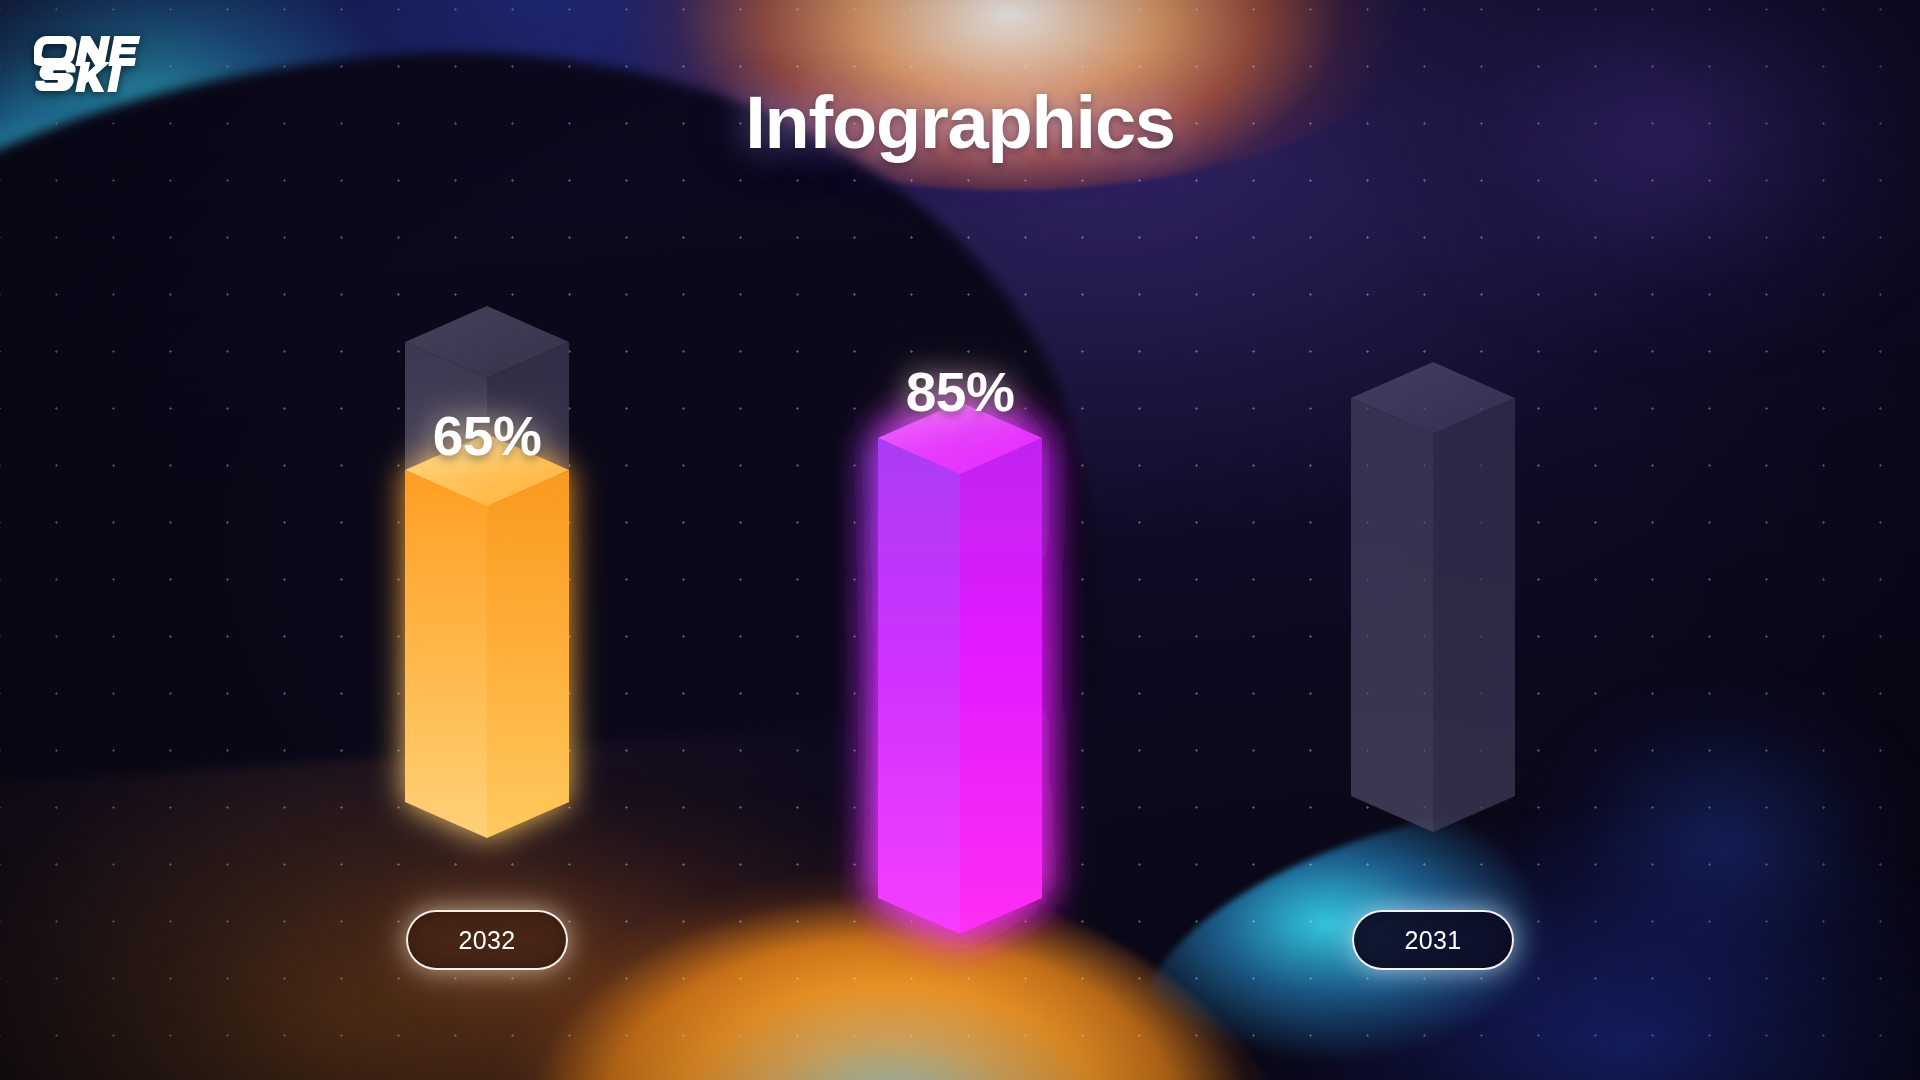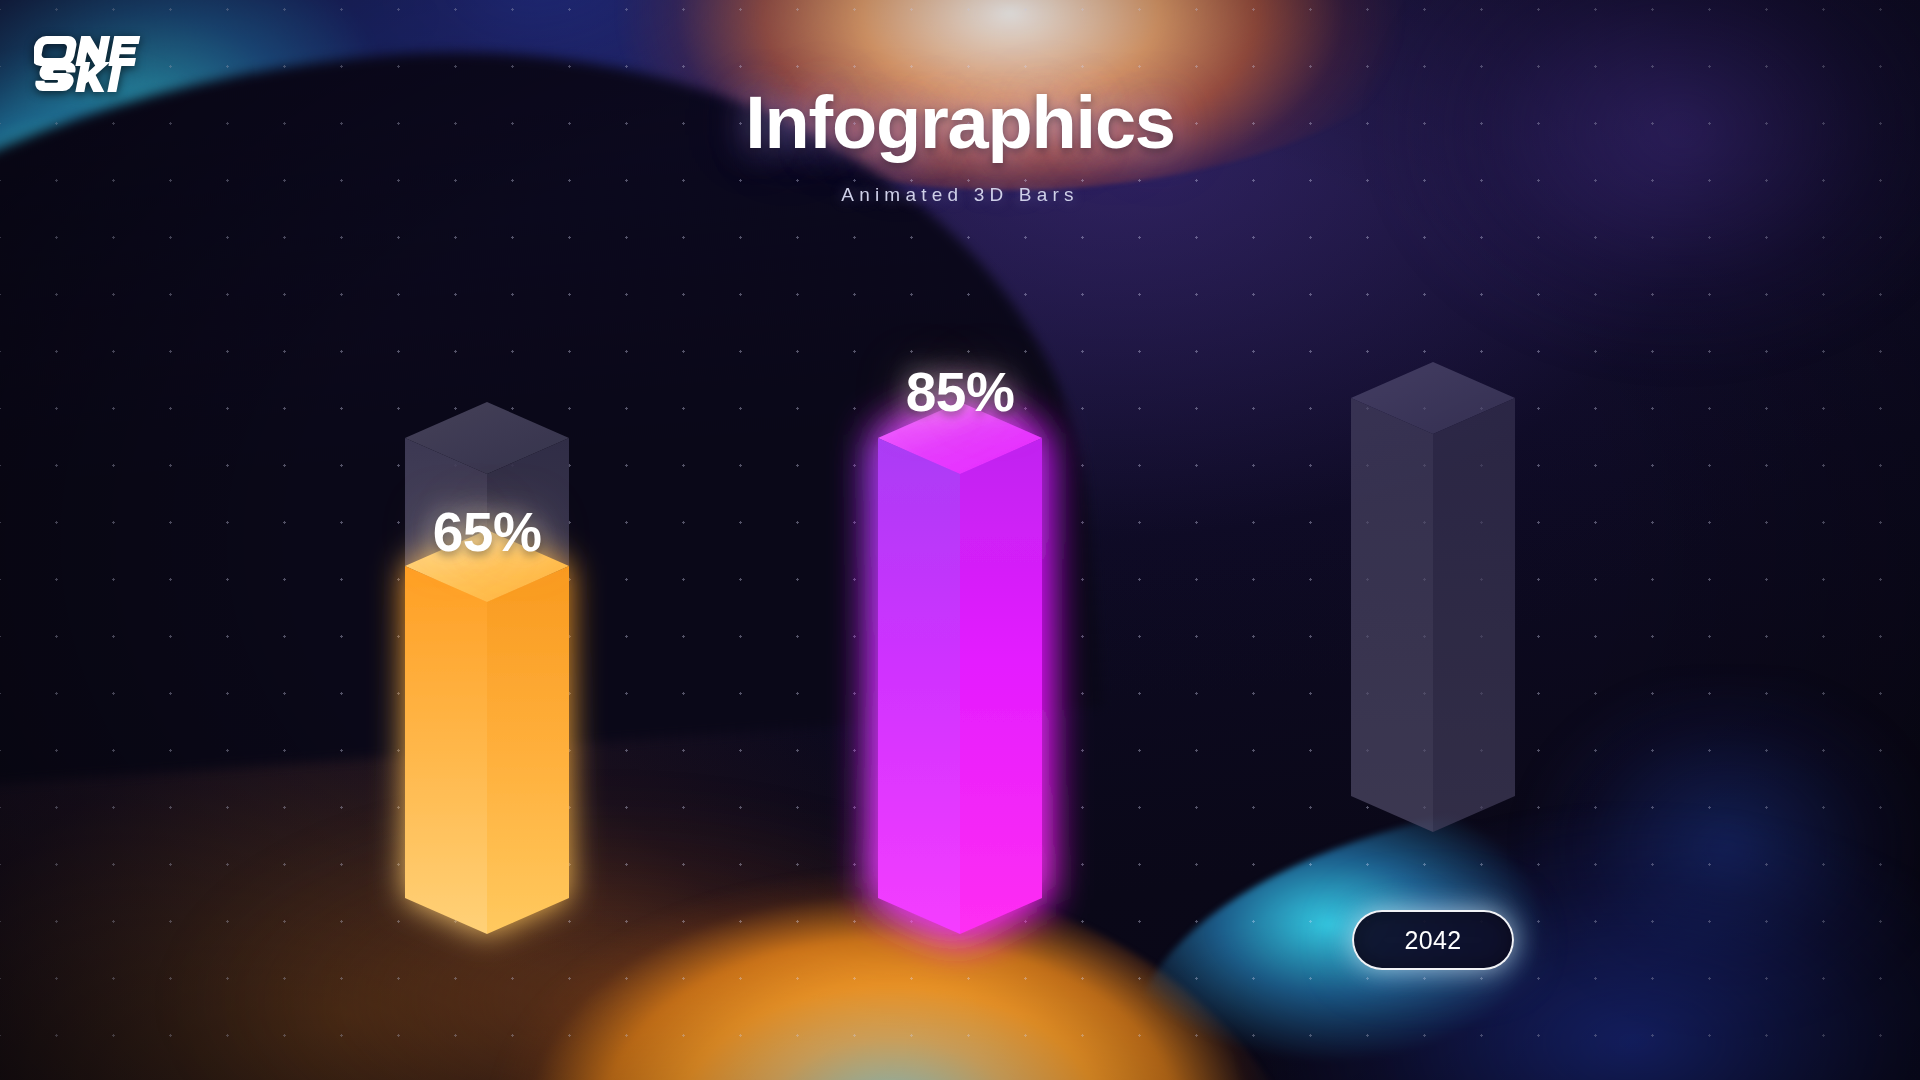--- a/index.html
+++ b/index.html
@@ -192,21 +192,20 @@
           <path d="M6,30 h20 a9,9 0 0 1 9,9 v1.5 h-9 v-0.6 a1.6,1.6 0 0 0 -1.6,-1.6 h-10.2 a1.4,1.4 0 0 0 0,2.8 h12 a9,9 0 0 1 0,18 h-20 a9,9 0 0 1 -9,-9 v-1.4 h9 v0.5 a1.6,1.6 0 0 0 1.6,1.6 h10.4 a1.4,1.4 0 0 0 0,-2.8 h-12 a9,9 0 0 1 0,-17.5 z"></path>
           <path d="M39,30 h9 v10 l9,-10 h11 l-12,13 l12,17 h-11 l-7,-10.6 l-2,2.2 v8.4 h-9 z"></path>
           <path d="M71,30 h9 v30 h-9 z"></path>
         </g>
       </g>
     </svg>
   </div>
 
   <div class="header">
     <div class="title">Infographics</div>
-    <div class="subtitle">Animated 3D Bars</div>
   </div>
 
   <div class="chart">
 
     <div class="col">
       <div class="prism">
         <div class="iso">
           <svg width="200" height="578" viewBox="0 0 200 578">
             <defs>
               <linearGradient id="o-top" x1="0" y1="0" x2="1" y2="1">
@@ -253,20 +252,23 @@
 
             <g filter="url(#glow-o)">
               <polygon points="100,138 182,174 100,210 18,174" fill="url(#o-top)"></polygon>
               <polygon points="18,174 100,210 100,542 18,506" fill="url(#o-left)"></polygon>
               <polygon points="182,174 100,210 100,542 182,506" fill="url(#o-right)"></polygon>
             </g>
           </svg>
         </div>
         <div class="pct" style="top:108px;">65%</div>
       </div>
+      <div class="yearwrap">
+        <div class="year y0">2032</div>
+      </div>
     </div>
 
     <div class="col">
       <div class="prism">
         <div class="iso">
           <svg width="200" height="578" viewBox="0 0 200 578">
             <defs>
               <linearGradient id="m-top" x1="0" y1="0" x2="1" y2="1">
                 <stop offset="0%" stop-color="#f36bff"></stop>
                   <stop offset="50%" stop-color="#e53dff"></stop>
@@ -332,18 +334,18 @@
             <g opacity="0.70">
               <polygon points="100,8 182,44 100,80 18,44" fill="url(#t-top3)"></polygon>
               <polygon points="18,44 100,80 100,478 18,442" fill="url(#t-left3)"></polygon>
               <polygon points="182,44 100,80 100,478 182,442" fill="url(#t-right3)"></polygon>
             </g>
           </svg>
         </div>
         <div class="pct" style="top:-32px;"></div>
       </div>
       <div class="yearwrap">
-        <div class="year y2">2042</div>
+        <div class="year y2">2031</div>
       </div>
     </div>
 
   </div>
 </div>
 
 </body></html>

